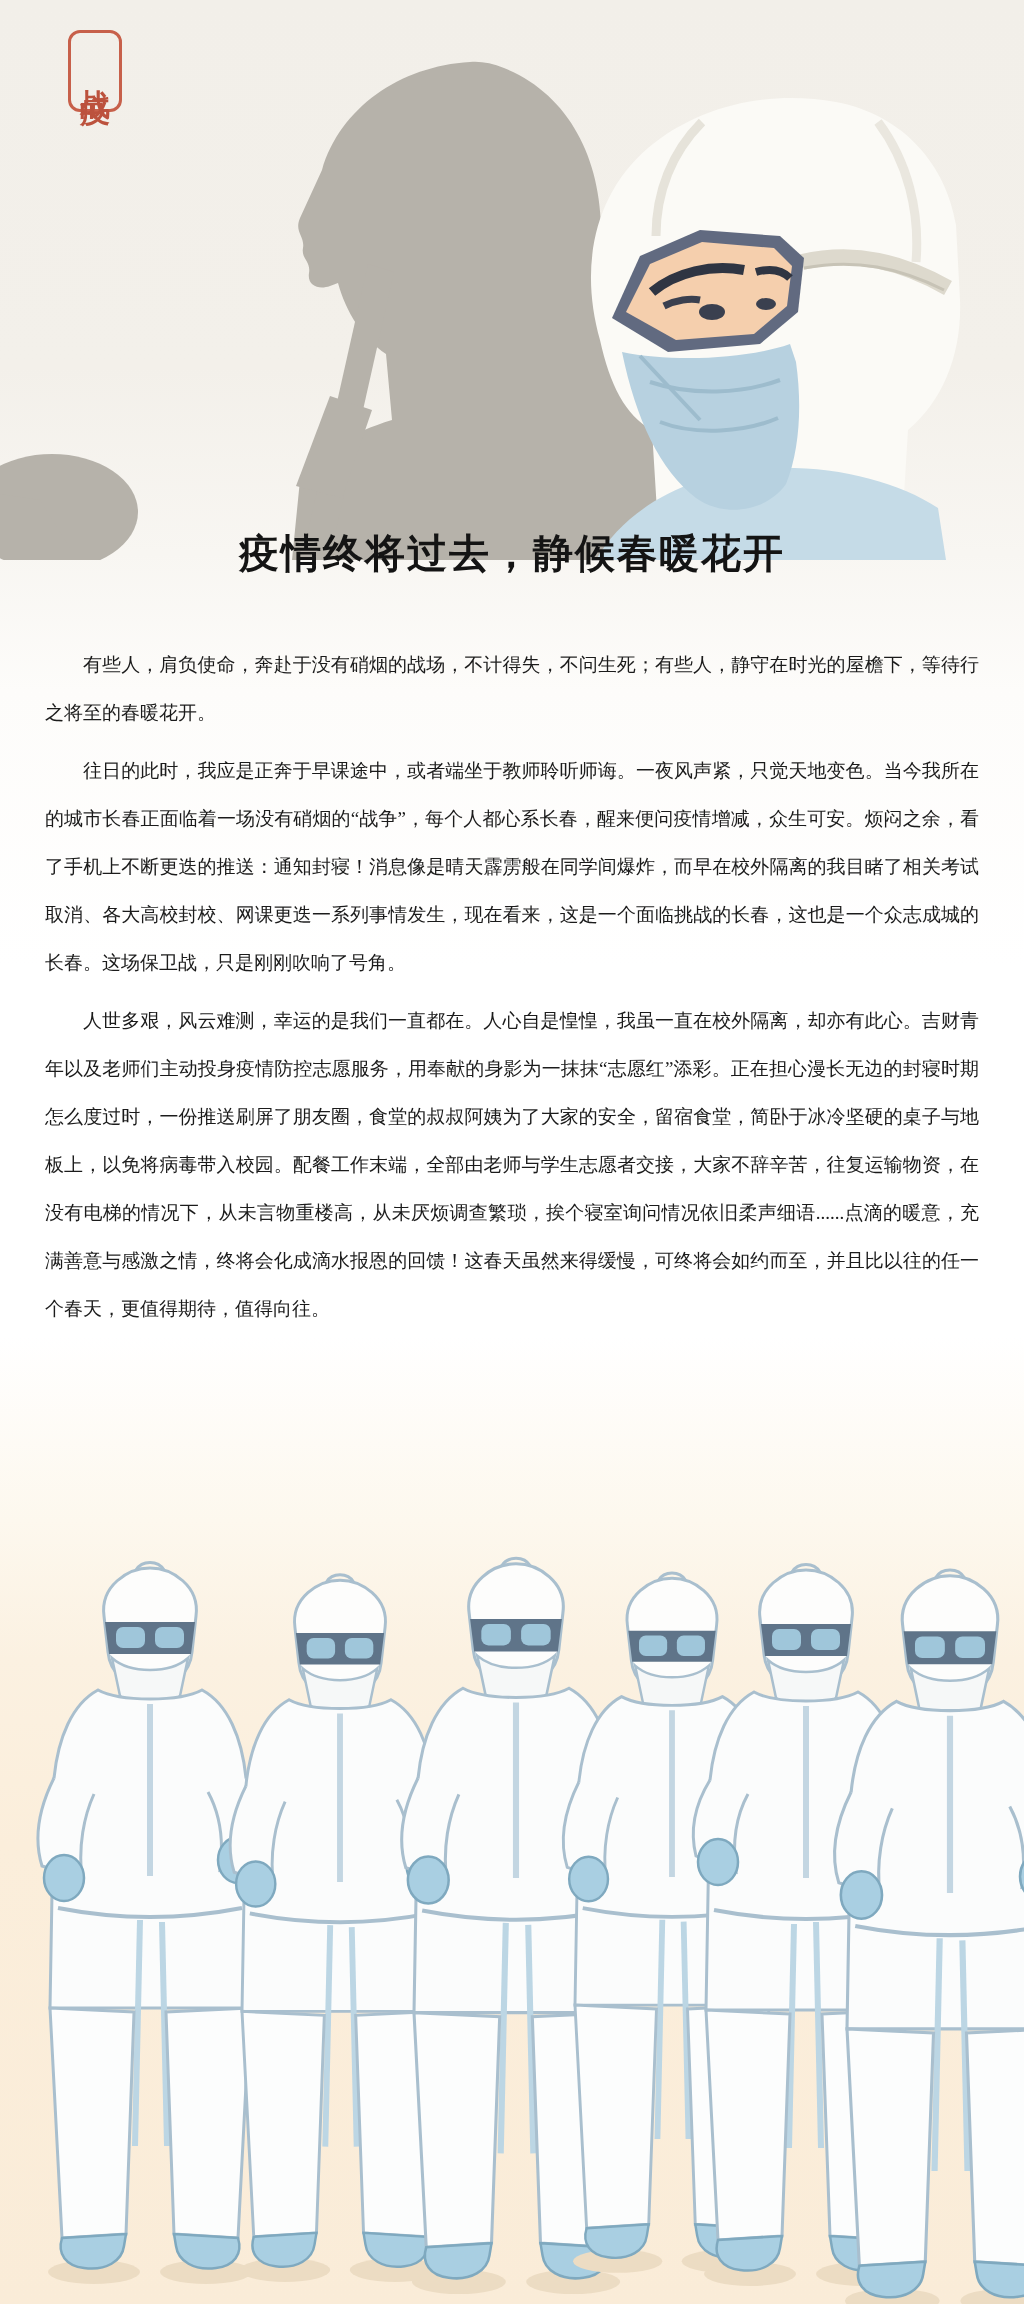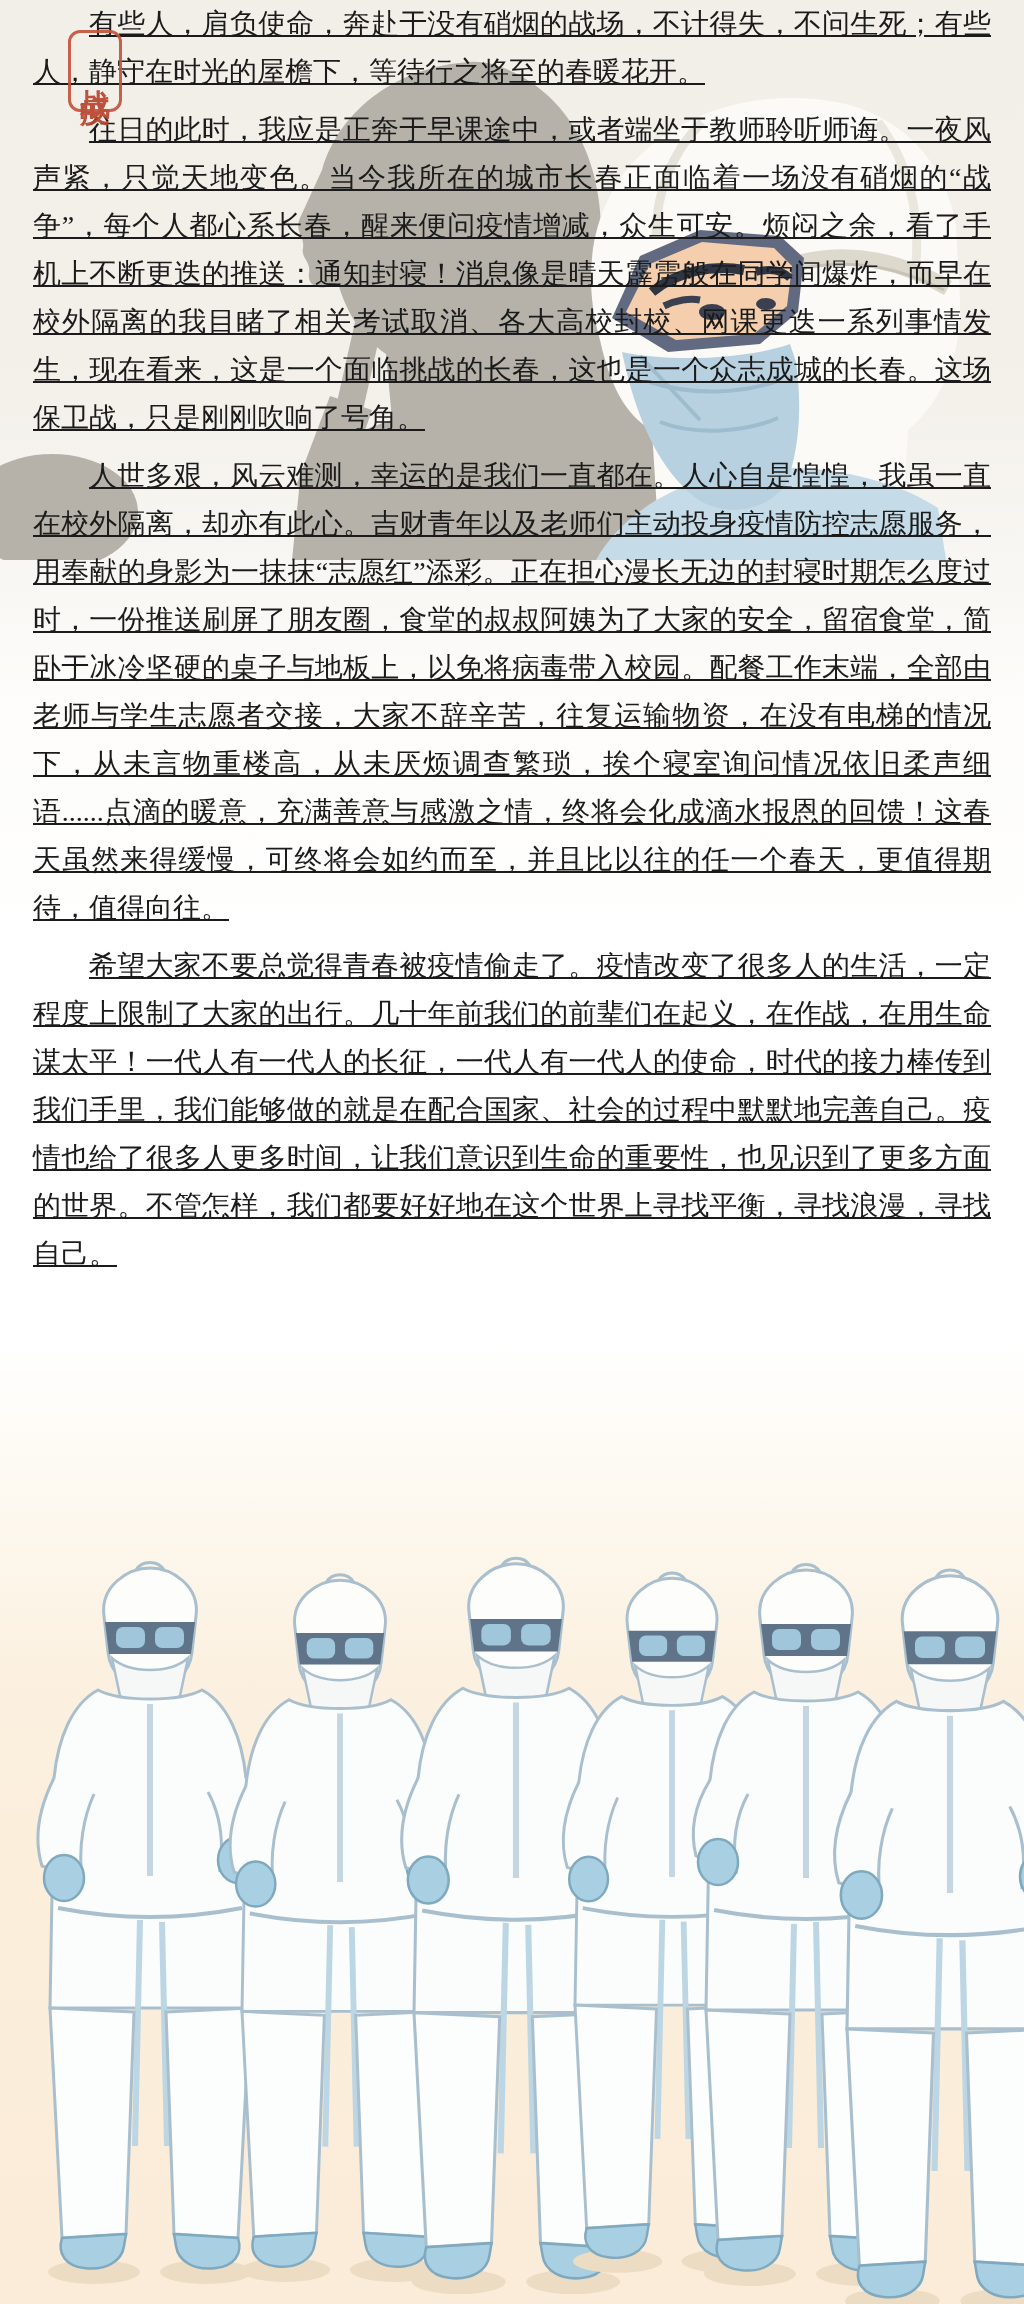--- a/index.html
+++ b/index.html
@@ -28,25 +28,24 @@
     letter-spacing:6px;color:#b8452f;
     opacity:.92;
   }
   .content{position:relative;z-index:2;padding:0 33px;}
   .title{
     margin:0 0 60px;padding-top:526px;
     font-size:40px;font-weight:700;letter-spacing:2px;
     text-align:center;color:#141414;
   }
   .content p{
-    margin:0 0 10px;
-    font-size:28px;line-height:48px;
+    margin:0 12px 10px;
+    font-size:19px;line-height:48px;
     text-indent:2em;text-align:justify;
     color:#1b1b1b;
-    text-decoration:underline;
   }
 </style>
 </head>
 <body>
 
 <div class="page">
 
   <svg class="illu top" width="1024" height="560" viewBox="0 0 1024 560">
     <g fill="#b6b2aa">
       <path d="M470,62 C400,66 340,108 322,170 L300,218 C294,232 305,236 303,248
@@ -118,19 +117,19 @@
     <use href="#medic-figure" transform="translate(672,54) scale(0.97)"></use>
     <use href="#medic-figure" transform="translate(806,46) scale(-1,1)"></use>
     <use href="#medic-figure" transform="translate(950,52) scale(1.03)"></use>
   </svg>
 
   <div class="seal">
     <span>战疫</span>
   </div>
 
   <div class="content">
+    <h1 class="title">疫情终将过去，静候春暖花开</h1>
     <p>有些人，肩负使命，奔赴于没有硝烟的战场，不计得失，不问生死；有些人，静守在时光的屋檐下，等待行之将至的春暖花开。</p>
     <p>往日的此时，我应是正奔于早课途中，或者端坐于教师聆听师诲。一夜风声紧，只觉天地变色。当今我所在的城市长春正面临着一场没有硝烟的“战争”，每个人都心系长春，醒来便问疫情增减，众生可安。烦闷之余，看了手机上不断更迭的推送：通知封寝！消息像是晴天霹雳般在同学间爆炸，而早在校外隔离的我目睹了相关考试取消、各大高校封校、网课更迭一系列事情发生，现在看来，这是一个面临挑战的长春，这也是一个众志成城的长春。这场保卫战，只是刚刚吹响了号角。</p>
     <p>人世多艰，风云难测，幸运的是我们一直都在。人心自是惶惶，我虽一直在校外隔离，却亦有此心。吉财青年以及老师们主动投身疫情防控志愿服务，用奉献的身影为一抹抹“志愿红”添彩。正在担心漫长无边的封寝时期怎么度过时，一份推送刷屏了朋友圈，食堂的叔叔阿姨为了大家的安全，留宿食堂，简卧于冰冷坚硬的桌子与地板上，以免将病毒带入校园。配餐工作末端，全部由老师与学生志愿者交接，大家不辞辛苦，往复运输物资，在没有电梯的情况下，从未言物重楼高，从未厌烦调查繁琐，挨个寝室询问情况依旧柔声细语......点滴的暖意，充满善意与感激之情，终将会化成滴水报恩的回馈！这春天虽然来得缓慢，可终将会如约而至，并且比以往的任一个春天，更值得期待，值得向往。</p>
-    <p>希望大家不要总觉得青春被疫情偷走了。疫情改变了很多人的生活，一定程度上限制了大家的出行。几十年前我们的前辈们在起义，在作战，在用生命谋太平！一代人有一代人的长征，一代人有一代人的使命，时代的接力棒传到我们手里，我们能够做的就是在配合国家、社会的过程中默默地完善自己。疫情也给了很多人更多时间，让我们意识到生命的重要性，也见识到了更多方面的世界。不管怎样，我们都要好好地在这个世界上寻找平衡，寻找浪漫，寻找自己。</p>
   </div>
 
 </div>
 
 </body></html>

